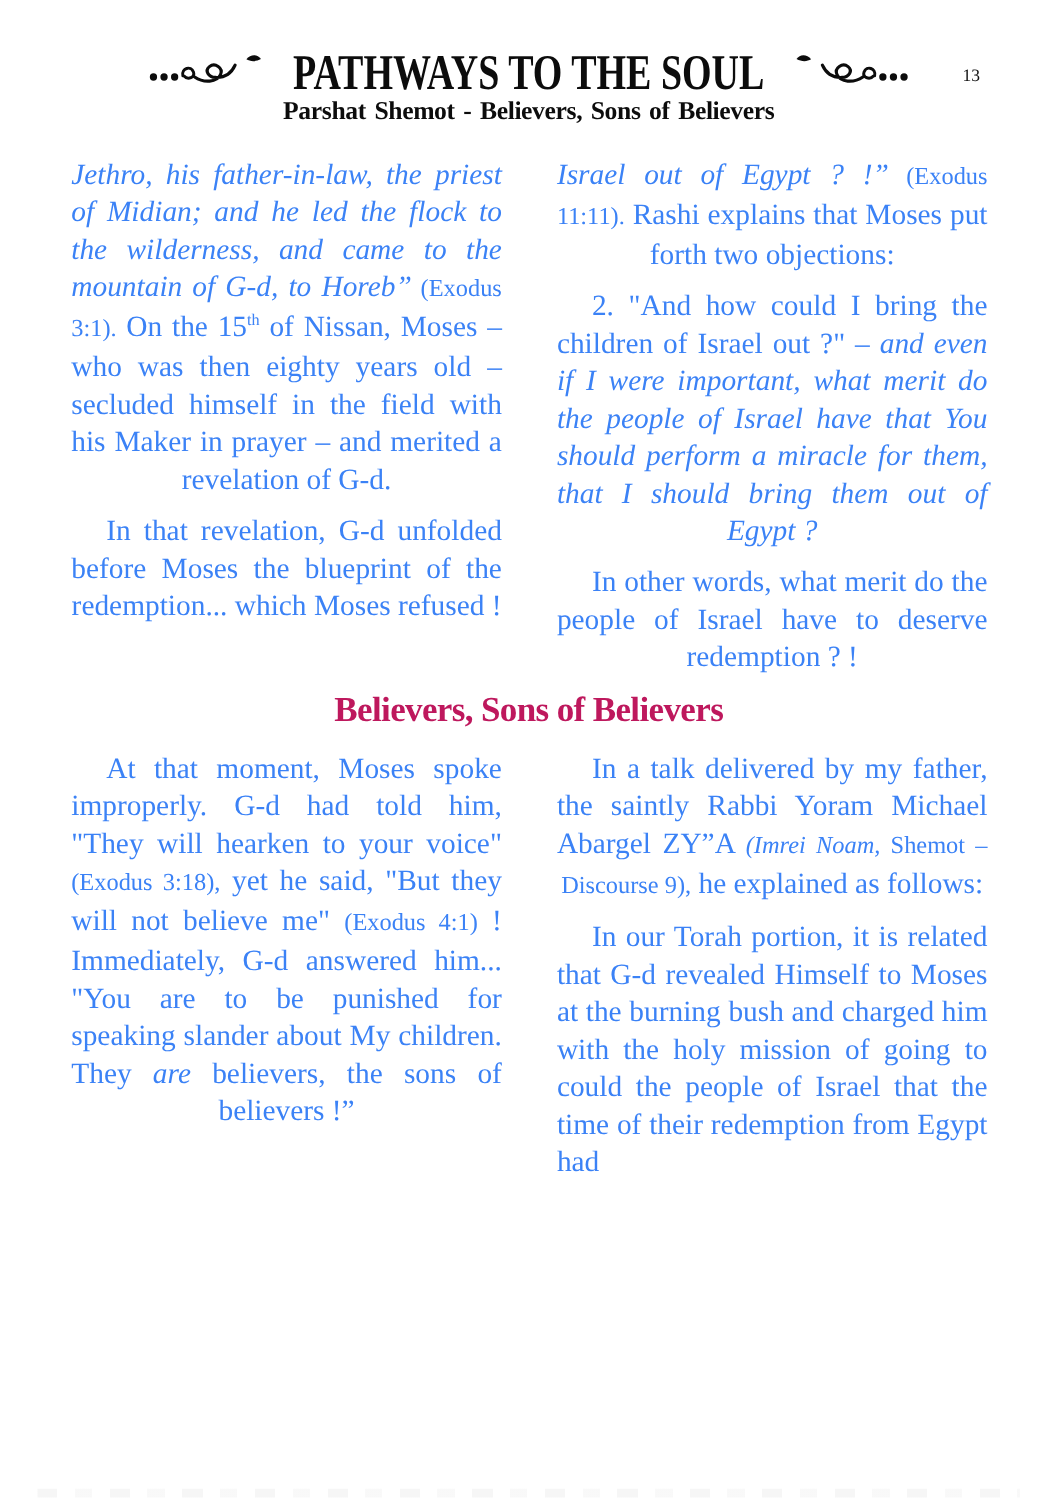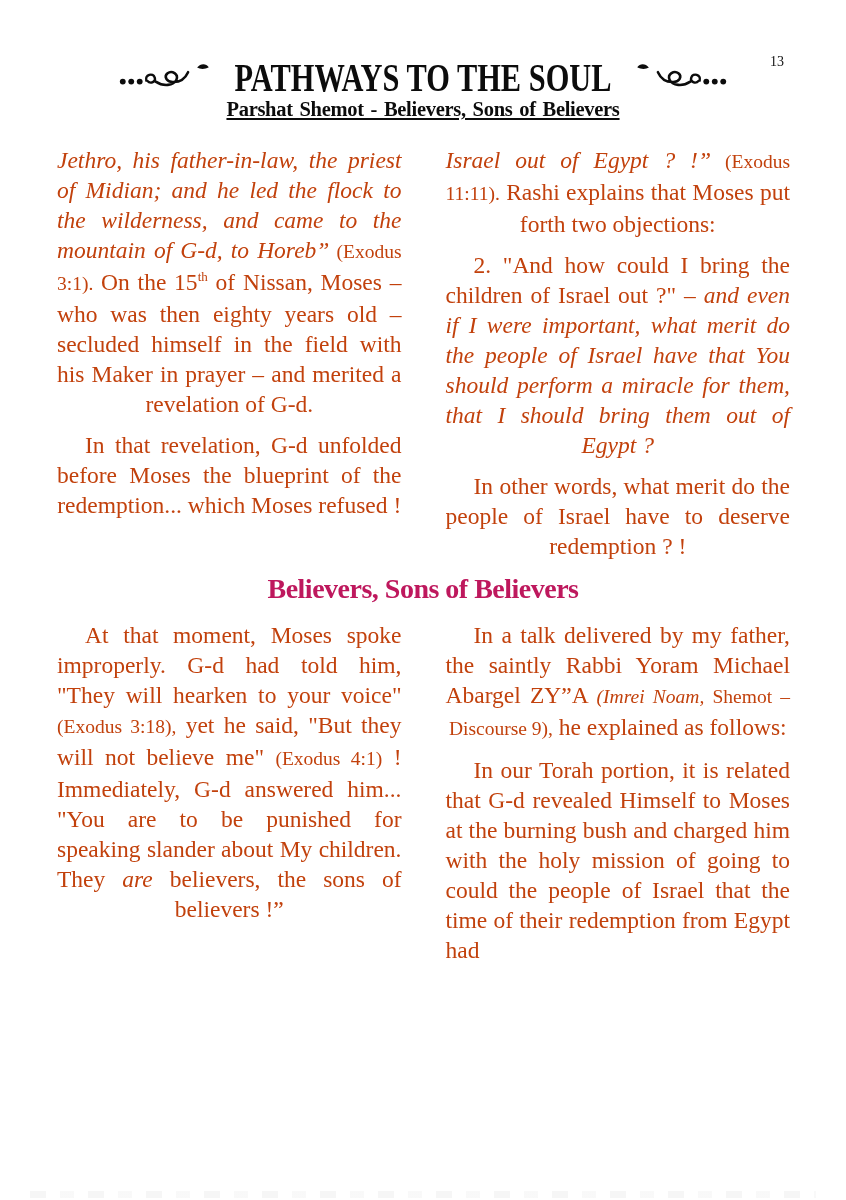--- a/index.html
+++ b/index.html
@@ -10,21 +10,21 @@
     color: #1b1b1b;
     overflow: hidden;
   }
   .page {
     position: relative;
     width: 846px; height: 1200px;
     background: #ffffff;
     overflow: hidden;
   }
   
-  .header { position: relative; padding-top: 53px; }
+  .header { position: relative; padding-top: 33px; }
   .title-row {
     display: flex; justify-content: center; align-items: center;
     gap: 6px; height: 44px;
   }
   .flourish { width: 102px; height: 32px; flex: 0 0 auto; }
   .flourish.right { transform: scaleX(-1); }
   .title-wrap { position: relative; width: 398px; height: 44px; flex: 0 0 auto; }
   .title {
     position: absolute; left: 50%; top: 1px;
     transform: translateX(-50%) scaleX(0.76);
@@ -36,39 +36,38 @@
   .page-number {
     position: absolute; top: 54px; right: 62px;
     font-size: 14px; font-weight: 400; color: #111;
   }
   .subtitle {
     text-align: center;
     font-size: 20.5px; font-weight: 700; color: #0c0c0c;
     letter-spacing: -0.3px;
     margin-top: 1px;
     word-spacing: 2px;
-    text-decoration: underline;
   }
   
   .cols {
     display: flex;
     margin: 0 56px 0 57px;
     gap: 44px;
   }
   .cols.top { margin-top: 24px; }
   .cols.bottom { margin-top: 13px; }
   .col { flex: 1 1 0; min-width: 0; }
   
   .para {
     margin: 0 0 11px 0;
     font-size: 23.5px;
     line-height: 30px;
     text-align: justify;
     text-align-last: center;
-    color: #c2410c;
+    color: #3b82f6;
   }
   .para:last-child { margin-bottom: 0; }
   .para.indent { text-indent: 28px; }
   .para.last-justify { text-align-last: justify; }
   .para.last-left { text-align-last: left; }
   .it { font-style: italic; }
   .cite { font-size: 19.5px; }
   .sup { vertical-align: super; font-size: 13px; line-height: 0; }
   
   .section-heading {

